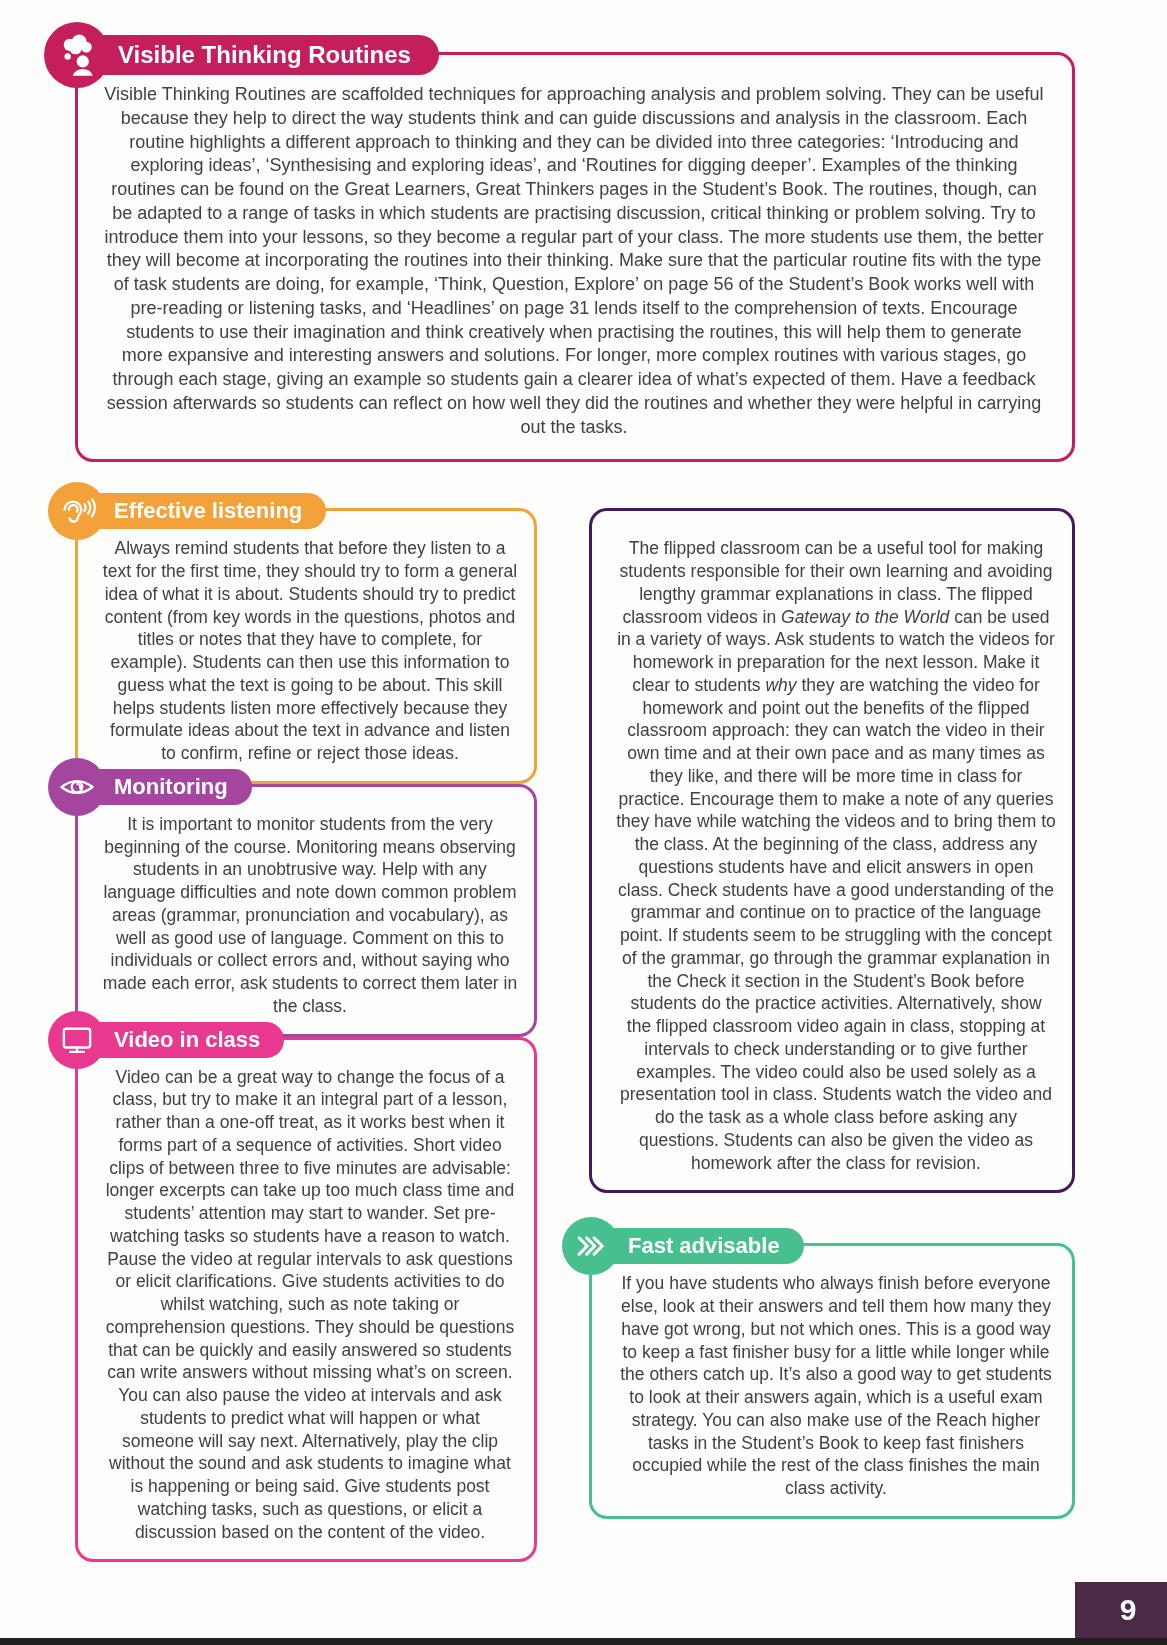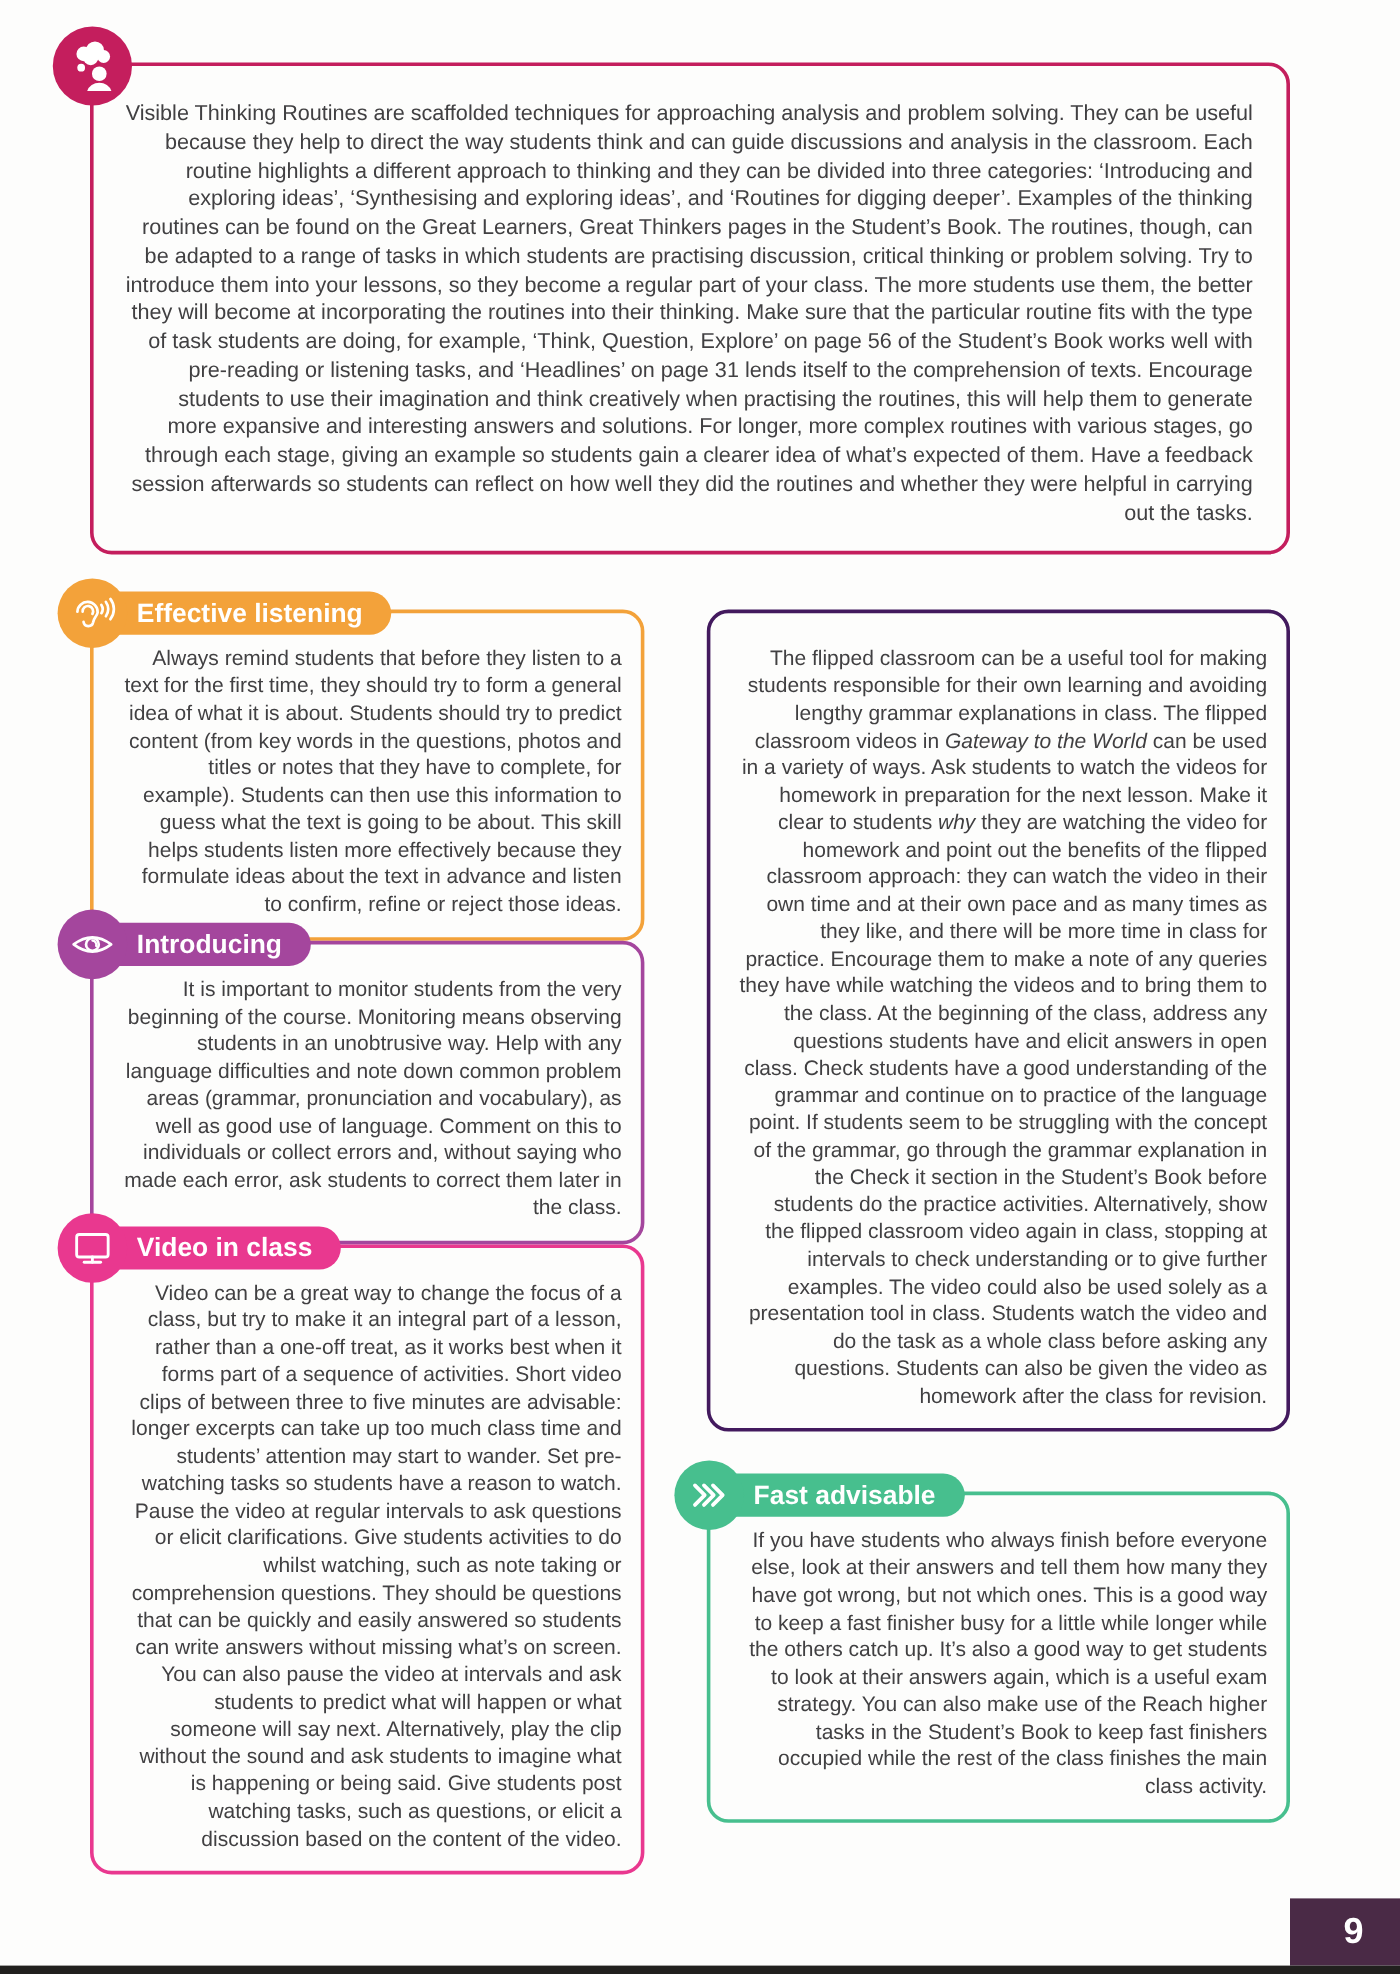--- a/index.html
+++ b/index.html
@@ -16,21 +16,21 @@
   .icon-circle {
     border-radius:50%; background:var(--accent);
     display:flex; align-items:center; justify-content:center;
     flex:0 0 auto; position:relative; z-index:2;
   }
   .pill {
     background:var(--accent); color:#fff; font-weight:bold;
     display:flex; align-items:center; white-space:nowrap;
     position:relative; z-index:1; border-radius:8px 22px 22px 8px;
   }
-  .tip-body { margin:0; text-align:right; }
+  .tip-body { margin:0; text-align:center; }
   .tip-body em { font-style:italic; }
 
   
   .tipbox-large .tip-header { top:-33px; left:-34px; }
   .tipbox-large .icon-circle { width:66px; height:66px; }
   .tipbox-large .icon-circle svg { width:46px; height:46px; }
   .tipbox-large .pill { height:40px; margin-left:-16px; padding:0 28px 0 24px; font-size:24px; }
   .tipbox-large .tip-body { padding:28px 28px 20px 26px; font-size:18px; line-height:1.32; }
 
   
@@ -67,20 +67,23 @@
               <circle cx="22" cy="18" r="8.5"></circle>
               <circle cx="35" cy="14" r="10.5"></circle>
               <circle cx="45" cy="21" r="7.5"></circle>
               <circle cx="30" cy="22" r="9"></circle>
               <circle cx="19" cy="34" r="4.5"></circle>
               <circle cx="40" cy="41" r="8.5"></circle>
               <path d="M26 61 a14.5 13 0 0 1 28 0 z"></path>
             </g>
           </svg>
         </div>
+        <div class="pill">
+          <span>Visible Thinking Routines</span>
+        </div>
       </div>
       <p class="tip-body"><span>Visible Thinking Routines are scaffolded techniques for approaching analysis and problem solving. They can be useful because they help to direct the way students think and can guide discussions and analysis in the classroom. Each routine highlights a different approach to thinking and they can be divided into three categories: ‘Introducing and exploring ideas’, ‘Synthesising and exploring ideas’, and ‘Routines for digging deeper’. Examples of the thinking routines can be found on the Great Learners, Great Thinkers pages in the Student’s Book. The routines, though, can be adapted to a range of tasks in which students are practising discussion, critical thinking or problem solving. Try to introduce them into your lessons, so they become a regular part of your class. The more students use them, the better they will become at incorporating the routines into their thinking. Make sure that the particular routine fits with the type of task students are doing, for example, ‘Think, Question, Explore’ on page 56 of the Student’s Book works well with pre-reading or listening tasks, and ‘Headlines’ on page 31 lends itself to the comprehension of texts. Encourage students to use their imagination and think creatively when practising the routines, this will help them to generate more expansive and interesting answers and solutions. For longer, more complex routines with various stages, go through each stage, giving an example so students gain a clearer idea of what’s expected of them. Have a feedback session afterwards so students can reflect on how well they did the routines and whether they were helpful in carrying out the tasks.</span></p>
     </section>
 
     <div class="columns">
       <div class="col-left">
 
         <section class="tipbox tipbox-small" style="--accent: #f3a23a;">
           <div class="tip-header">
             <div class="icon-circle">
@@ -102,21 +105,21 @@
         <section class="tipbox tipbox-small" style="--accent: #a4469d;">
           <div class="tip-header">
             <div class="icon-circle">
               <svg viewBox="0 0 64 64" fill="none" stroke="#ffffff" stroke-width="3.6" stroke-linecap="round" stroke-linejoin="round" aria-hidden="true">
                 <path d="M7 32 Q32 13 57 32 Q32 51 7 32 Z"></path>
                 <circle cx="32" cy="32" r="8.5"></circle>
                 <path d="M32 27 a5.5 5.5 0 0 1 5 7" stroke-width="3"></path>
               </svg>
             </div>
             <div class="pill">
-              <span>Introducing</span>
+              <span>Monitoring</span>
             </div>
           </div>
           <p class="tip-body"><span>It is important to monitor students from the very beginning of the course. Monitoring means observing students in an unobtrusive way. Help with any language difficulties and note down common problem areas (grammar, pronunciation and vocabulary), as well as good use of language. Comment on this to individuals or collect errors and, without saying who made each error, ask students to correct them later in the class.</span></p>
         </section>
 
         <section class="tipbox tipbox-small" style="--accent: #e9388f;">
           <div class="tip-header">
             <div class="icon-circle">
               <svg viewBox="0 0 64 64" fill="none" stroke="#ffffff" stroke-width="3.8" stroke-linecap="round" stroke-linejoin="round" aria-hidden="true">
                 <rect x="11" y="14" width="42" height="30" rx="3.5"></rect>

